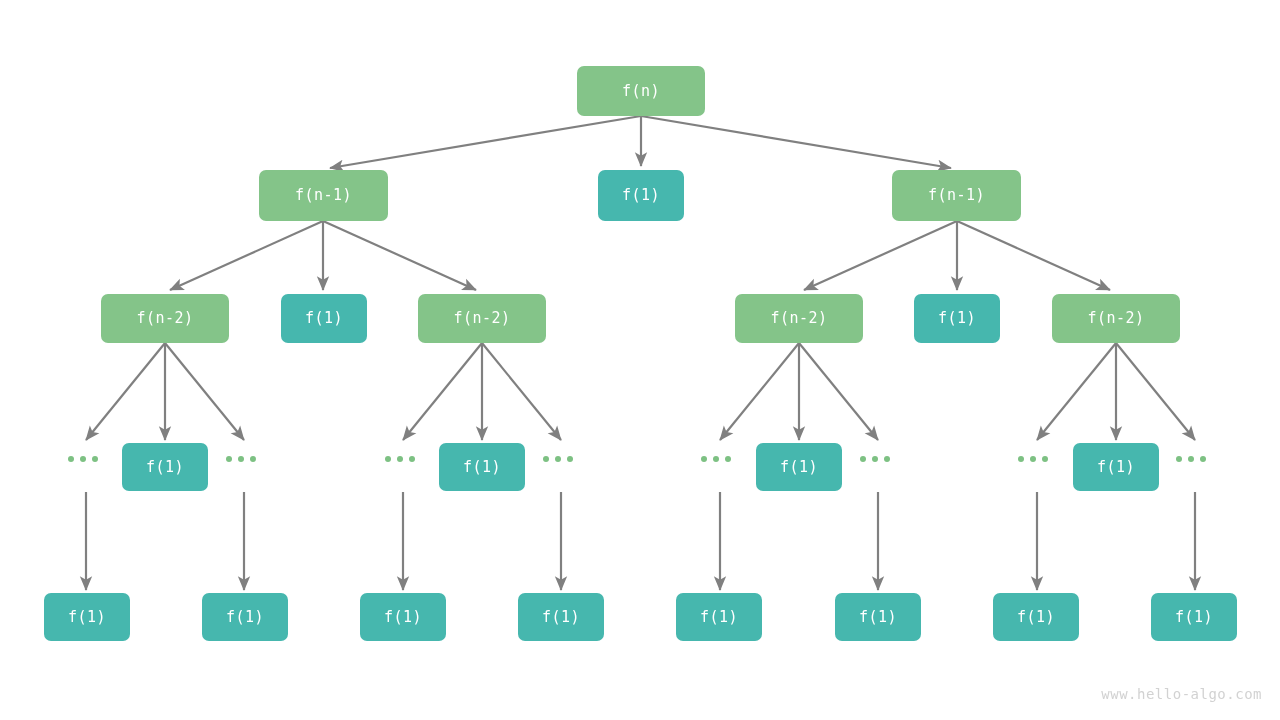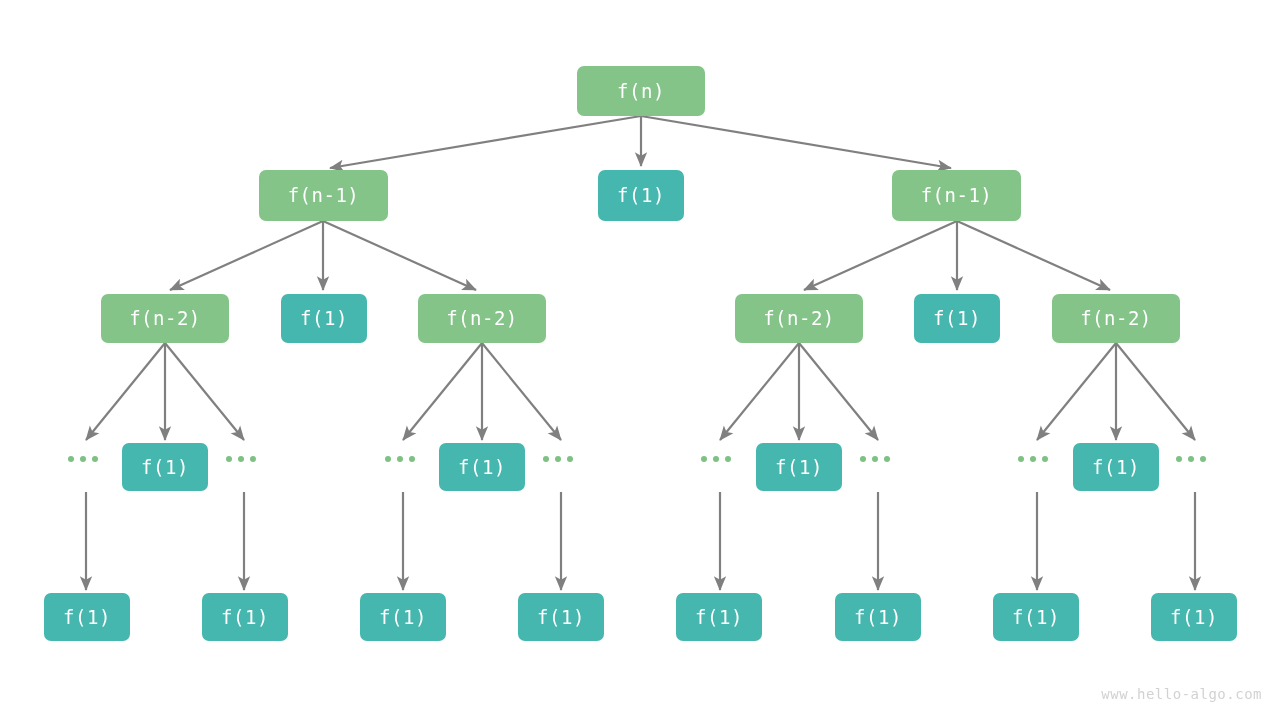--- a/index.html
+++ b/index.html
@@ -24,21 +24,21 @@
     pointer-events: none;
   }
   .node {
     position: absolute;
     display: flex;
     align-items: center;
     justify-content: center;
     border-radius: 7px;
     color: #ffffff;
     font-family: "DejaVu Sans Mono", "Liberation Mono", monospace;
-    font-size: 19px;
+    font-size: 15px;
     letter-spacing: 0.5px;
     box-sizing: border-box;
     white-space: nowrap;
     line-height: 1;
   }
   .node.green { background: #84c489; }
   .node.teal  { background: #46b7ae; }
 
   .ellipsis {
     position: absolute;

